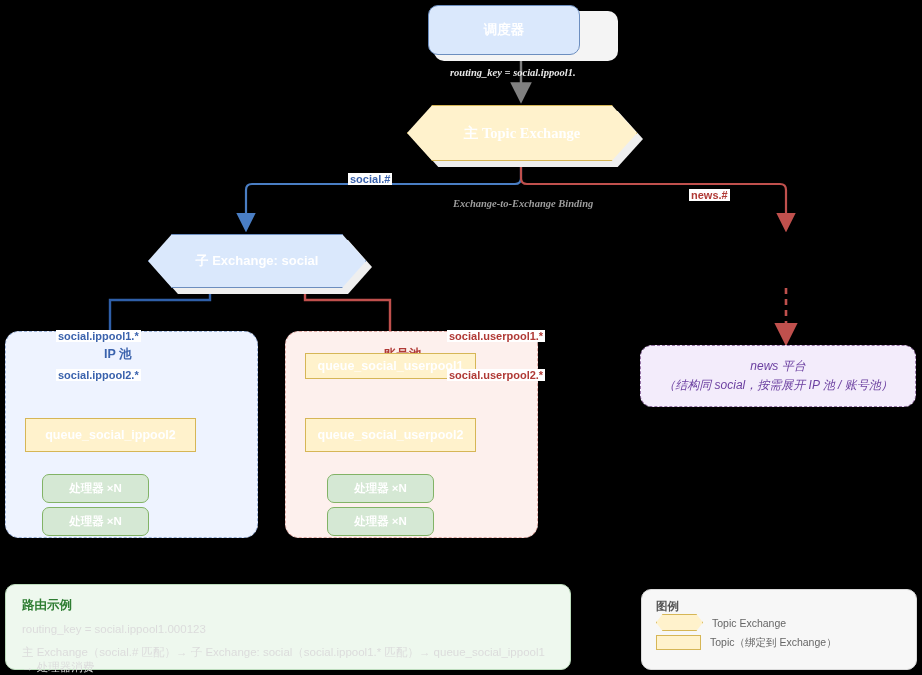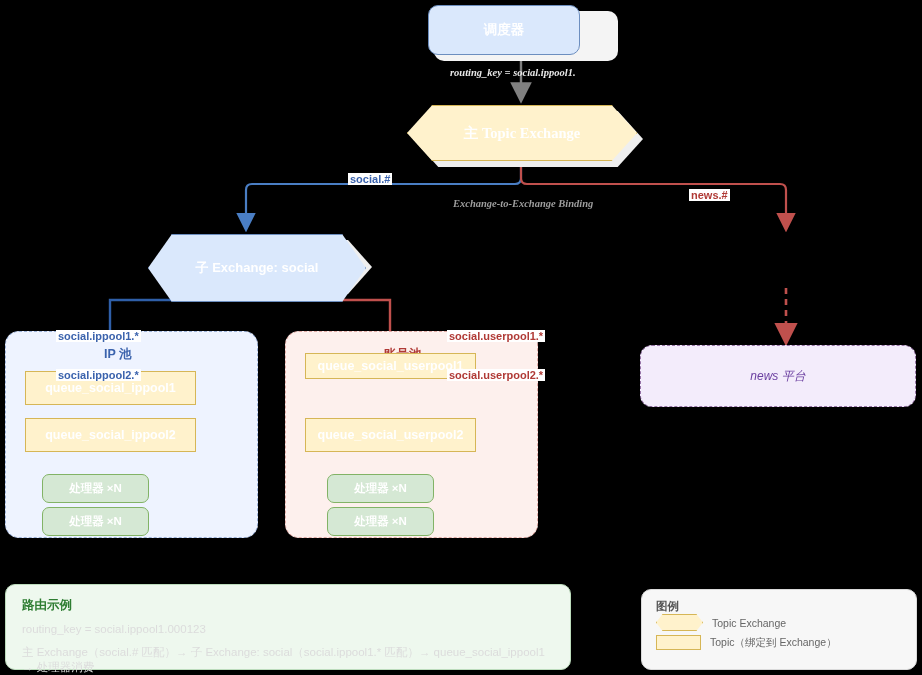--- a/index.html
+++ b/index.html
@@ -25,21 +25,21 @@
   .hex{position:absolute;display:flex;align-items:center;justify-content:center;
        clip-path:polygon(11% 0,89% 0,100% 50%,89% 100%,11% 100%,0 50%);}
   .hexwrap{position:absolute;}
 
   .main-ex{left:407px;top:105px;width:230px;height:56px;}
   .main-ex .hex{inset:0;background:#fff2cc;border:1px solid #d6b656;
     color:#ffffff;font-size:14.5px;font-weight:bold;font-family:"Liberation Serif",serif;}
   .main-ex .shadowhex{position:absolute;left:6px;top:6px;width:230px;height:56px;background:#efefef;
     clip-path:polygon(11% 0,89% 0,100% 50%,89% 100%,11% 100%,0 50%);}
 
-  .sub-social{left:148px;top:234px;width:218px;height:68px;}
+  .sub-social{left:148px;top:234px;width:218px;height:54px;}
   .sub-social .hex{inset:0;background:#dae8fc;border:1px solid #6c8ebf;
      color:#ffffff;font-size:13px;font-weight:bold;}
   .sub-social .shadowhex{position:absolute;left:6px;top:6px;width:218px;height:54px;background:#efefef;
     clip-path:polygon(11% 0,89% 0,100% 50%,89% 100%,11% 100%,0 50%);}
 
   .sub-news{left:682px;top:234px;width:208px;height:54px;}
   .sub-news .hex{inset:0;background:#f8cecc;border:1px solid #b85450;
      color:#ffffff;font-size:13px;font-weight:bold;}
   .sub-news .shadowhex{position:absolute;left:6px;top:6px;width:208px;height:54px;background:#efefef;
     clip-path:polygon(11% 0,89% 0,100% 50%,89% 100%,11% 100%,0 50%);}
@@ -157,33 +157,33 @@
     <div class="hex">子 Exchange: social</div>
   </div>
 
 
   <div class="cluster cluster-ip"></div>
   <div class="cluster-title title-ip">IP 池</div>
 
   <div class="cluster cluster-user"></div>
   <div class="cluster-title title-user">账号池</div>
 
-  <div class="queue q-ip1">queue_social_ippool1</div>
   <div class="queue q-ip2">queue_social_ippool2</div>
   <div class="queue q-up1">queue_social_userpool1</div>
   <div class="queue q-up2">queue_social_userpool2</div>
 
   <div class="worker w-ip1">处理器 ×N</div>
   <div class="worker w-ip2">处理器 ×N</div>
   <div class="worker w-up1">处理器 ×N</div>
   <div class="worker w-up2">处理器 ×N</div>
 
   <div class="news-box">
     <div>
       <div>news 平台</div>
+      <div>（结构同 social，按需展开 IP 池 / 账号池）</div>
     </div>
   </div>
 
   <div class="el-plain" style="left:450px;top:67px;">routing_key = social.ippool1.</div>
 
   <div class="elabel el-blue" style="left:348px;top:173px;">social.#</div>
 
   <div class="elabel el-red" style="left:689px;top:189px;">news.#</div>
 
   <div class="el-italic" style="left:453px;top:198px;">Exchange-to-Exchange Binding</div>

